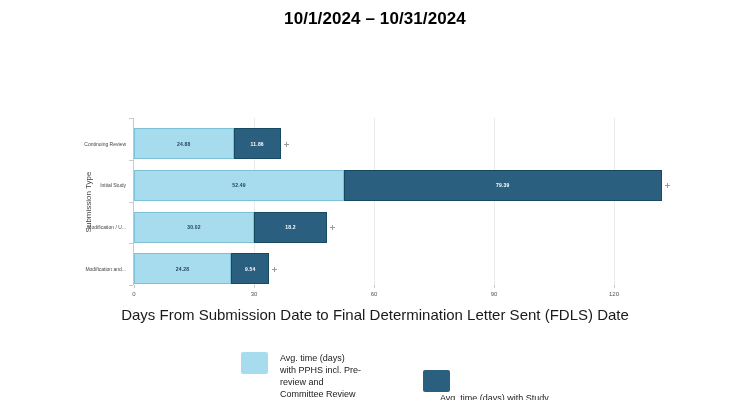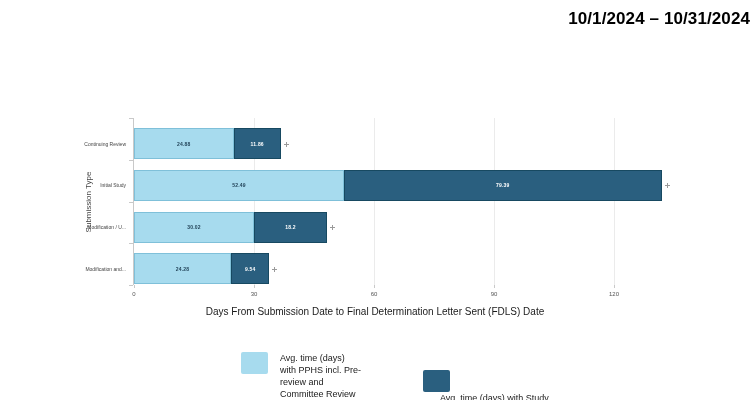--- a/index.html
+++ b/index.html
@@ -1,21 +1,21 @@
 <!DOCTYPE html>
 <html><head>
 <meta charset="utf-8">
 <style>
   * { margin:0; padding:0; box-sizing:border-box; }
   html,body { background:#fff; }
   .slide {
     position:relative; width:750px; height:400px; background:#ffffff;
     font-family:"Liberation Sans", sans-serif; overflow:hidden;
   }
-  .title-block { position:absolute; top:6px; left:0; width:750px; text-align:right; color:#000; }
+  .title-block { position:absolute; top:6px; left:0; width:750px; text-align:center; color:#000; }
   .title-line { font-size:17px; line-height:25px; font-weight:600; letter-spacing:0.1px; }
 
   .chart { position:absolute; left:0; top:110px; width:750px; height:230px; }
   .plot {
     position:absolute; left:133px; top:8px; width:547px; height:167px;
     border-left:1px solid #c9c9c9;
   }
   .gridline { position:absolute; top:0; bottom:0; width:1px; background:#ebebeb; }
   .bar-row { position:absolute; left:0; display:flex; }
   .seg { position:relative; height:100%; display:flex; align-items:center; justify-content:center; }
@@ -26,21 +26,21 @@
   .ytick { position:absolute; width:4px; height:1px; background:#c9c9c9; left:-5px; }
   .xtick { position:absolute; width:1px; height:3px; background:#c9c9c9; }
   .cat-label {
     position:absolute; text-align:right; font-size:5px; color:#444; line-height:6px; white-space:nowrap;
   }
   .xtick-label {
     position:absolute; font-size:6px; color:#555; transform:translateX(-50%); white-space:nowrap;
   }
   .xaxis-title {
     position:absolute; left:0; top:196px; width:750px; text-align:center;
-    font-size:10px; color:#1a1a1a; font-weight:400;
+    font-size:15px; color:#1a1a1a; font-weight:400;
   }
   .yaxis-title {
     position:absolute; left:88px; top:92px; font-size:8px; color:#444;
     transform:translate(-50%,-50%) rotate(-90deg); white-space:nowrap;
   }
   .legend { position:absolute; left:0; top:350px; width:750px; height:48px; }
   .legend-item { position:absolute; display:flex; align-items:flex-start; }
   .legend-item-1 { left:241px; top:2px; }
   .legend-item-2 { left:423px; top:20px;flex-direction:column; }
   .swatch { width:27px; height:22px; border-radius:2px; flex:0 0 auto; }

